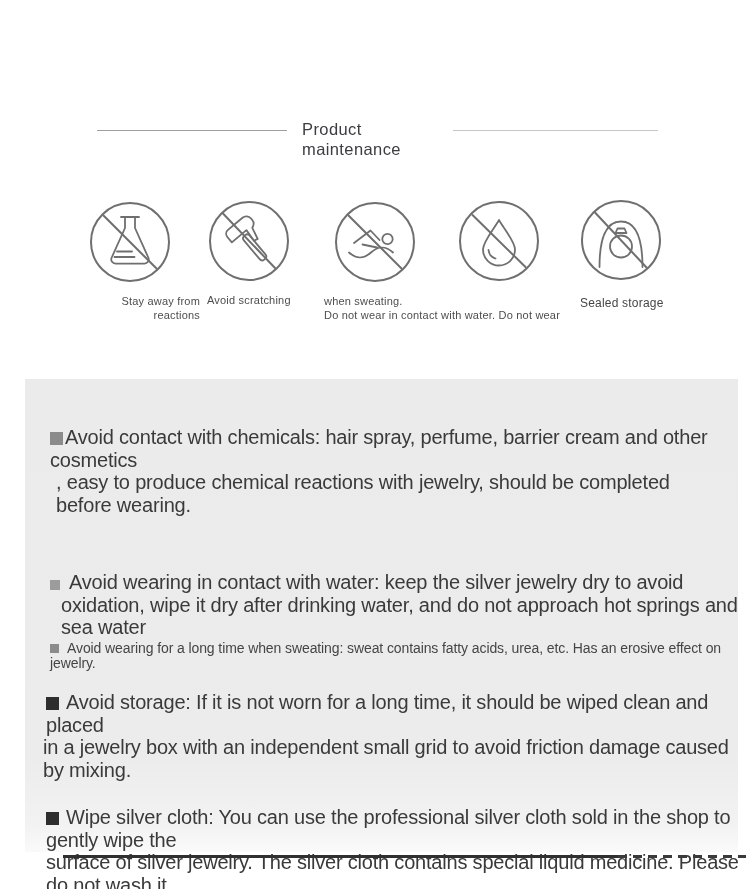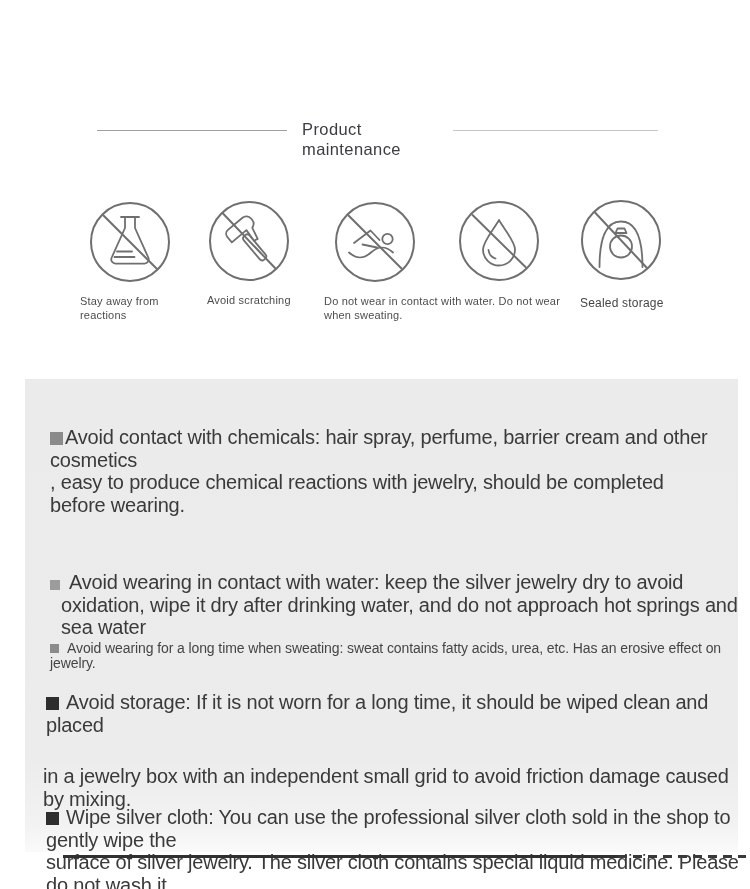--- a/index.html
+++ b/index.html
@@ -16,48 +16,48 @@
   .rule{height:1px;top:130px;}
   .rule-left{left:97px;width:190px;background:#9f9f9f;}
   .rule-right{left:453px;width:205px;background:#c6c6c6;}
 
   
   .pictogram{width:84px;height:84px;}
   .pictogram svg{display:block;}
   .icon-stroke{fill:none;stroke:#6f6f6f;stroke-width:2;stroke-linecap:round;stroke-linejoin:round;}
   .icon-stroke-thin{fill:none;stroke:#6f6f6f;stroke-width:1.8;stroke-linecap:round;stroke-linejoin:round;}
   .caption{font-size:11px;line-height:14px;color:#4d4d4d;letter-spacing:.2px;}
-  .cap-1{left:80px;top:294px;width:120px;}
+  .cap-1{left:80px;top:294px;width:120px;text-align:right;}
   .cap-2{left:207px;top:293px;width:110px;}
   .cap-3{left:324px;top:294px;width:240px;}
   .cap-5{left:580px;top:296px;width:110px;font-size:12px;color:#454545;}
 
   
   .panel{
     left:25px;top:379px;width:713px;height:473px;
     background:linear-gradient(180deg,#ebebeb 0%,#ececec 80%,#f2f2f2 94%,#fafafa 100%);
   }
 
   
   .note{font-size:20px;line-height:22.5px;color:#3a3a3a;letter-spacing:-0.2px;}
   .note .bullet{display:inline-block;width:13px;height:13px;transform:translateY(1px);margin-right:7px;}
   .note .bullet.sm{width:10px;height:10px;margin-right:9px;}
   .note.small{font-size:14px;line-height:15px;letter-spacing:-0.1px;color:#454545;}
   .note.small .bullet{width:9px;height:9px;margin-right:8px;transform:translateY(0);}
   .n1{left:50px;top:426px;width:665px;}
   .n1 .bullet{margin-right:2px;}
-  .n1 .line2{}
+  .n1 .line2{margin-left:6px;}
   .n2{left:46px;top:498px;width:700px;}
   .n2 .line2{margin-left:-3px;}
   .n3{left:50px;top:571px;width:705px;}
   .n3 .bullet{margin-right:3px;}
   .n3 .line2{margin-left:11px;}
   .n4{left:50px;top:641px;width:680px;}
   .n5{left:46px;top:691px;width:695px;}
-  .n5 .line2{margin-left:-3px;margin-top:29px;}
+  .n5 .line2{margin-left:-3px;}
   .n6{left:46px;top:762px;width:695px;margin-top:44px;}
 
   
   .bottom-bar{left:63px;top:855px;width:555px;height:3px;background:#303030;}
   .bottom-bar-dashes{left:618px;top:855px;width:128px;height:3px;
     background:repeating-linear-gradient(90deg,#3a3a3a 0 9px,transparent 9px 15px);}
 </style>
 </head>
 <body>
 
@@ -118,22 +118,22 @@
     <path class="icon-stroke" d="M16,14.5 L68,70"></path>
   </svg>
 </div>
 
 <div class="abs caption cap-1">
   <div>Stay away from</div>
   <div>reactions</div>
 </div>
 <div class="abs caption cap-2">Avoid scratching</div>
 <div class="abs caption cap-3">
+  <div>when sweating.</div>
   <div>Do not wear in contact with water. Do not wear</div>
-  <div>when sweating.</div>
 </div>
 <div class="abs caption cap-5">Sealed storage</div>
 
 <div class="abs panel"></div>
 
 <div class="abs note n1">
   <div><span class="bullet" style="background-color: rgb(139, 139, 139);"></span><span>Avoid contact with chemicals: hair spray, perfume, barrier cream and other cosmetics</span></div>
   <div class="line2">, easy to produce chemical reactions with jewelry, should be completed before wearing.</div>
 </div>
 

